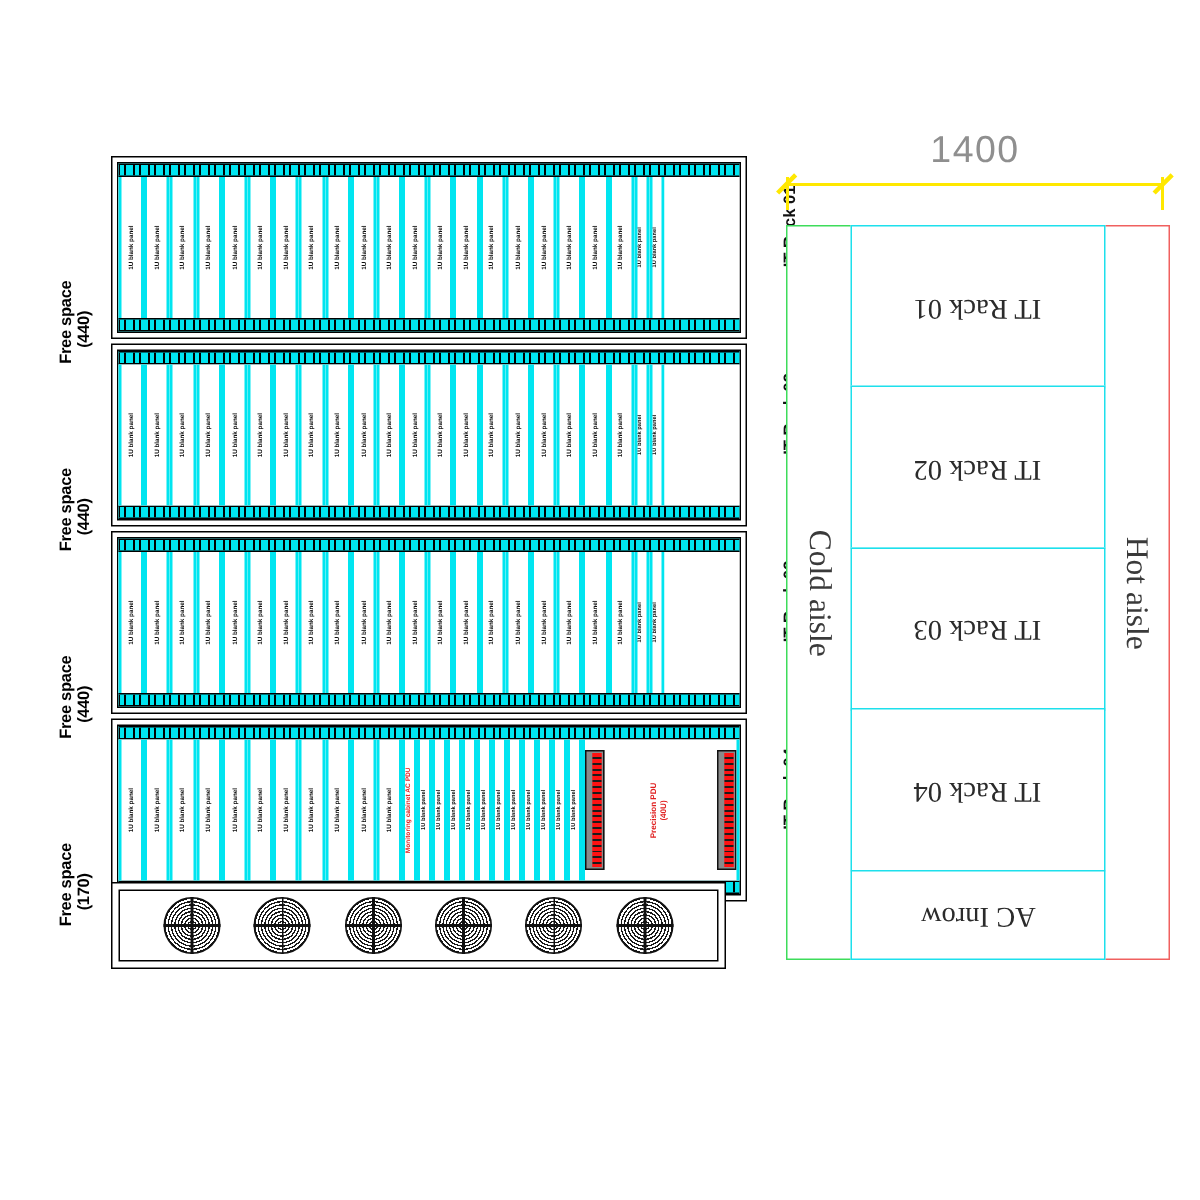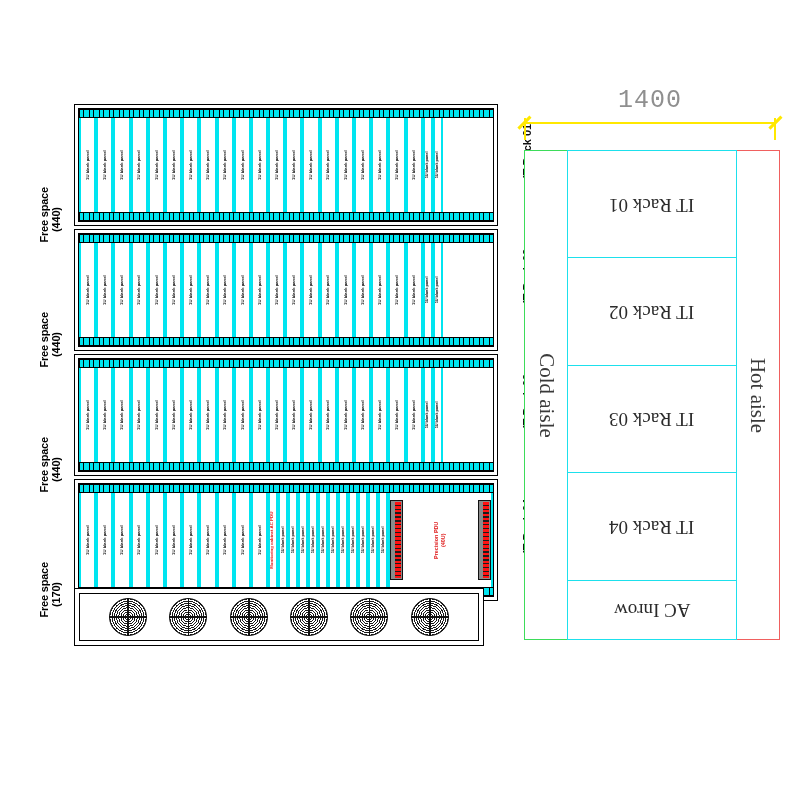--- a/index.html
+++ b/index.html
@@ -240,21 +240,21 @@
     width: 256px;
     height: 48px;
   }
   #dim .dim-text {
     position: absolute;
     left: 0; right: 0;
     top: 0;
     text-align: center;
     color: #8f8f8f;
     font-size: 25px;
-    font-family: Liberation Mono, monospace;
+    font-family: Liberation Sans, sans-serif;
     letter-spacing: 1px;
     line-height: 1;
   }
   #dim .dim-line {
     position: absolute;
     left: 2px; right: 2px;
     top: 34px;
     height: 1.6px;
     background: #ffe800;
   }

